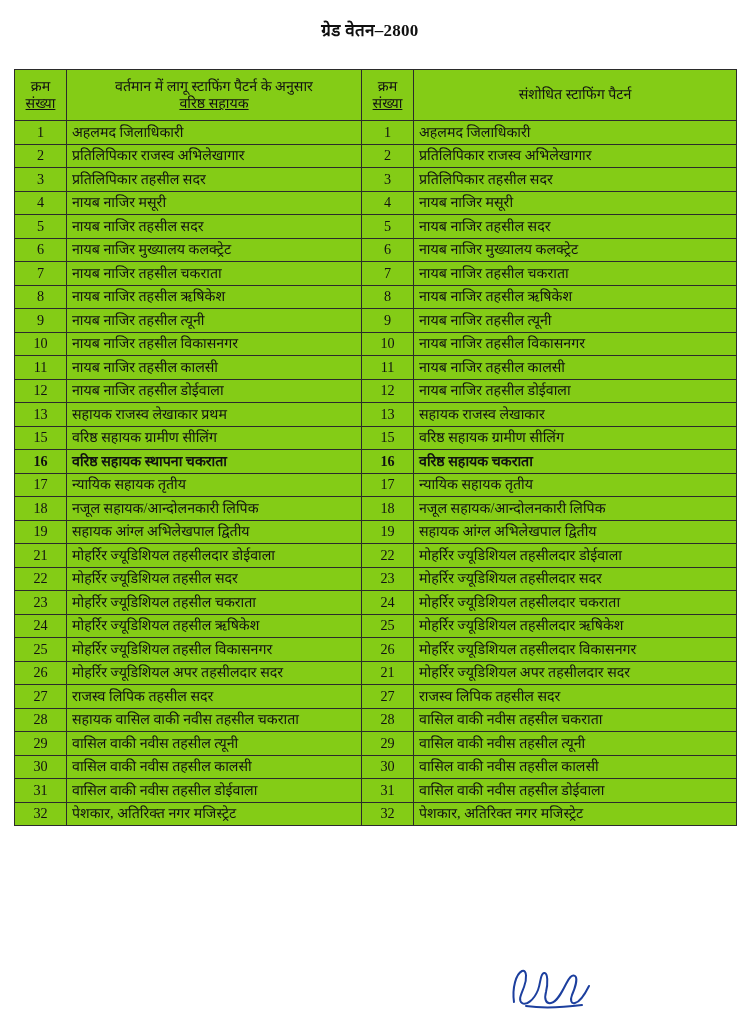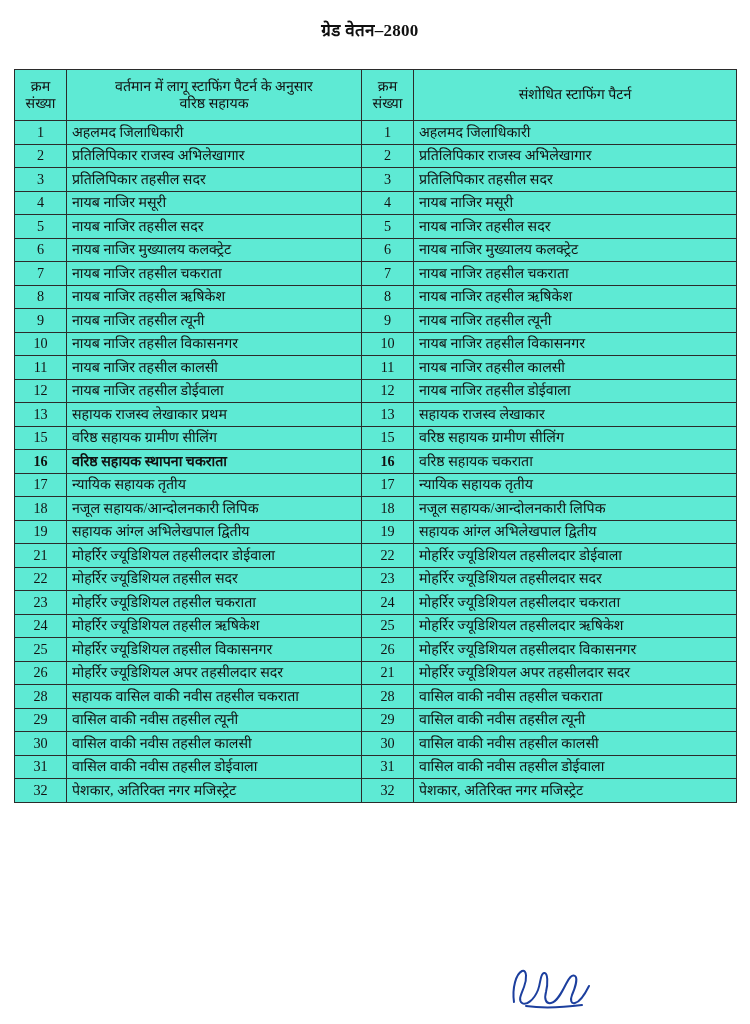--- a/index.html
+++ b/index.html
@@ -30,21 +30,21 @@
     padding-bottom: 6px;
     color: #101010;
   }
   .table-wrap {
     margin: 22px 14px 0 14px;
   }
   table.pattern-table {
     border-collapse: collapse;
     width: 722px;
     table-layout: fixed;
-    background: #5eead4;
+    background: #84cc16;
   }
   table.pattern-table td,
   table.pattern-table th {
     border: 1px solid #2b2b2b;
     padding: 2px 5px;
     font-size: 14.2px;
     line-height: 1.22;
     vertical-align: middle;
     font-weight: 400;
   }
@@ -59,20 +59,21 @@
     font-size: 14px;
     text-align: center;
     vertical-align: middle;
     padding: 3px 6px;
   }
   th.head.center {
     text-align: center;
   }
   th.head .line2 {
     display: block;
+    text-decoration: underline;
   }
   td.sn {
     text-align: center;
     font-size: 14px;
   }
   td.desc {
     text-align: left;
     padding-left: 7px;
   }
   tr.row { height: 23.5px; }
@@ -201,21 +202,21 @@
           <tr class="row">
             <td class="sn">15</td>
             <td class="desc">वरिष्ठ सहायक ग्रामीण सीलिंग</td>
             <td class="sn">15</td>
             <td class="desc">वरिष्ठ सहायक ग्रामीण सीलिंग</td>
           </tr>
           <tr class="row">
             <td class="sn" style="font-weight: 700;">16</td>
             <td class="desc" style="font-weight: 700; margin-left: 19px;">वरिष्ठ सहायक स्थापना चकराता</td>
             <td class="sn" style="font-weight: 700;">16</td>
-            <td class="desc" style="font-weight: 400;">वरिष्ठ सहायक चकराता</td>
+            <td class="desc" style="font-weight: 700;">वरिष्ठ सहायक चकराता</td>
           </tr>
           <tr class="row">
             <td class="sn">17</td>
             <td class="desc">न्यायिक सहायक तृतीय</td>
             <td class="sn">17</td>
             <td class="desc">न्यायिक सहायक तृतीय</td>
           </tr>
           <tr class="row">
             <td class="sn">18</td>
             <td class="desc">नजूल सहायक/आन्दोलनकारी लिपिक</td>
@@ -256,20 +257,26 @@
             <td class="sn">25</td>
             <td class="desc">मोहर्रिर ज्यूडिशियल तहसील विकासनगर</td>
             <td class="sn">26</td>
             <td class="desc">मोहर्रिर ज्यूडिशियल तहसीलदार विकासनगर</td>
           </tr>
           <tr class="row">
             <td class="sn">26</td>
             <td class="desc">मोहर्रिर ज्यूडिशियल अपर तहसीलदार सदर</td>
             <td class="sn">21</td>
             <td class="desc">मोहर्रिर ज्यूडिशियल अपर तहसीलदार सदर</td>
+          </tr>
+          <tr class="row">
+            <td class="sn">27</td>
+            <td class="desc">राजस्व लिपिक तहसील सदर</td>
+            <td class="sn">27</td>
+            <td class="desc">राजस्व लिपिक तहसील सदर</td>
           </tr>
           <tr class="row">
             <td class="sn">28</td>
             <td class="desc">सहायक वासिल वाकी नवीस तहसील चकराता</td>
             <td class="sn">28</td>
             <td class="desc">वासिल वाकी नवीस तहसील चकराता</td>
           </tr>
           <tr class="row">
             <td class="sn">29</td>
             <td class="desc">वासिल वाकी नवीस तहसील त्यूनी</td>

